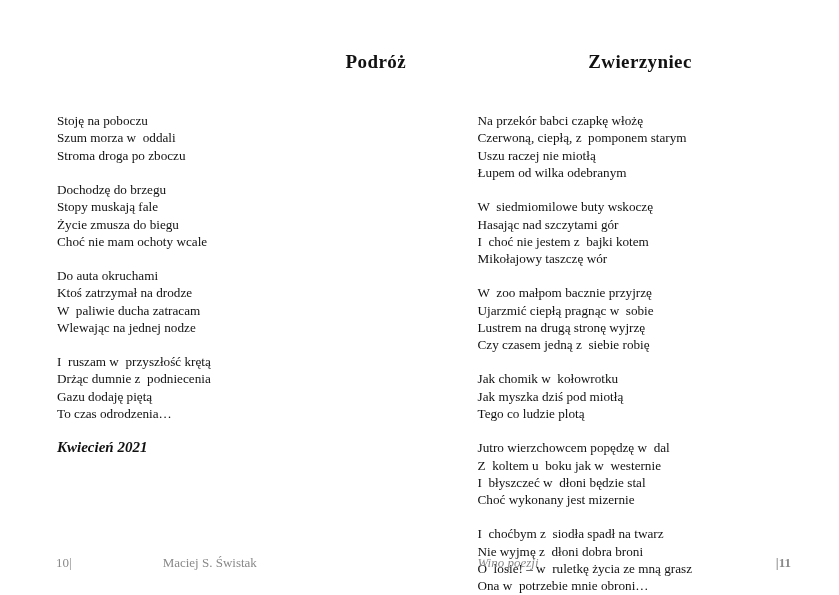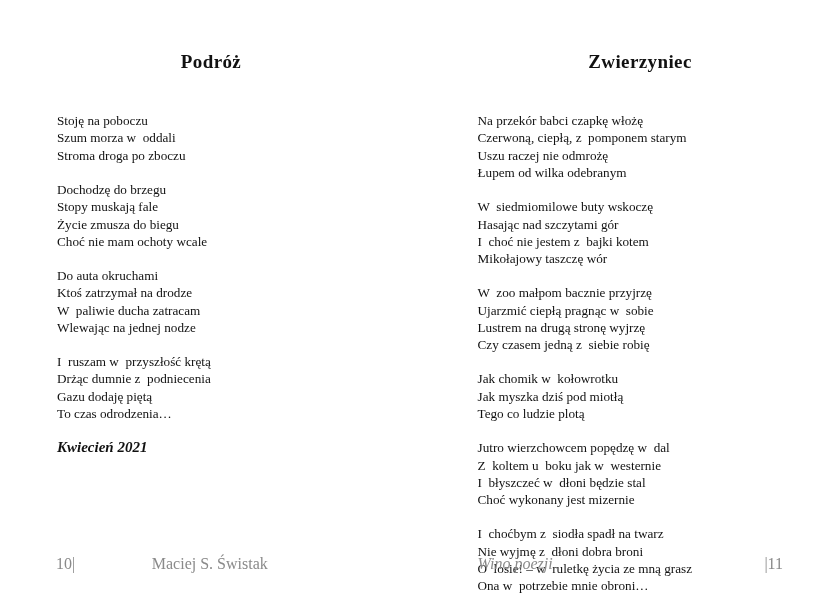--- a/index.html
+++ b/index.html
@@ -37,22 +37,22 @@
     top: 51px;
     font-size: 19px;
     font-weight: bold;
     letter-spacing: 0.4px;
     white-space: nowrap;
     text-align: center;
   }
   .page-left .poem-title {
     left: 0;
     width: 406px;
-    padding-left: 8px;
-    text-align: center;
+    padding-left: 0;
+    text-align: right;
   }
   .page-right .poem-title {
     left: 0;
     width: 441px;
     text-align: center;
   }
 
   
   .poem-body {
     position: absolute;
@@ -86,33 +86,33 @@
     margin-top: 1px;
   }
 
   
   .footer {
     position: absolute;
     bottom: 26px;
     left: 0;
     right: 0;
     height: 14px;
-    font-size: 16px;
+    font-size: 13px;
     color: #8a8a8a;
     padding-left: 25px;
   }
   .footer-item {
     position: absolute;
     white-space: nowrap;
     top: 0;
   }
   .page-left .footer .folio      { left: 56px; }
   .page-left .footer .author     { left: 0; width: 100%; text-align: center; }
   .page-right .footer .booktitle { left: 58px; font-style: italic; }
-  .page-right .footer .folio     { right: 56px; }
+  .page-right .footer .folio     { right: 48px; font-weight: bold; }
 </style>
 </head>
 <body>
 
 <div class="spread">
 
   <div class="page page-left">
 
     <div class="poem-title">Podróż</div>
 
@@ -156,21 +156,21 @@
 
   <div class="page page-right">
 
     <div class="poem-title">Zwierzyniec</div>
 
     <div class="poem-body">
 
       <div class="stanza">
         <div class="verse">Na przekór babci czapkę włożę</div>
         <div class="verse">Czerwoną, ciepłą, z  pomponem starym</div>
-        <div class="verse">Uszu raczej nie odmrożę</div>
+        <div class="verse">Uszu raczej nie miotłą</div>
         <div class="verse">Łupem od wilka odebranym</div>
       </div>
 
       <div class="stanza">
         <div class="verse">W  siedmiomilowe buty wskoczę</div>
         <div class="verse">Hasając nad szczytami gór</div>
         <div class="verse">I  choć nie jestem z  bajki kotem</div>
         <div class="verse">Mikołajowy taszczę wór</div>
       </div>
 

